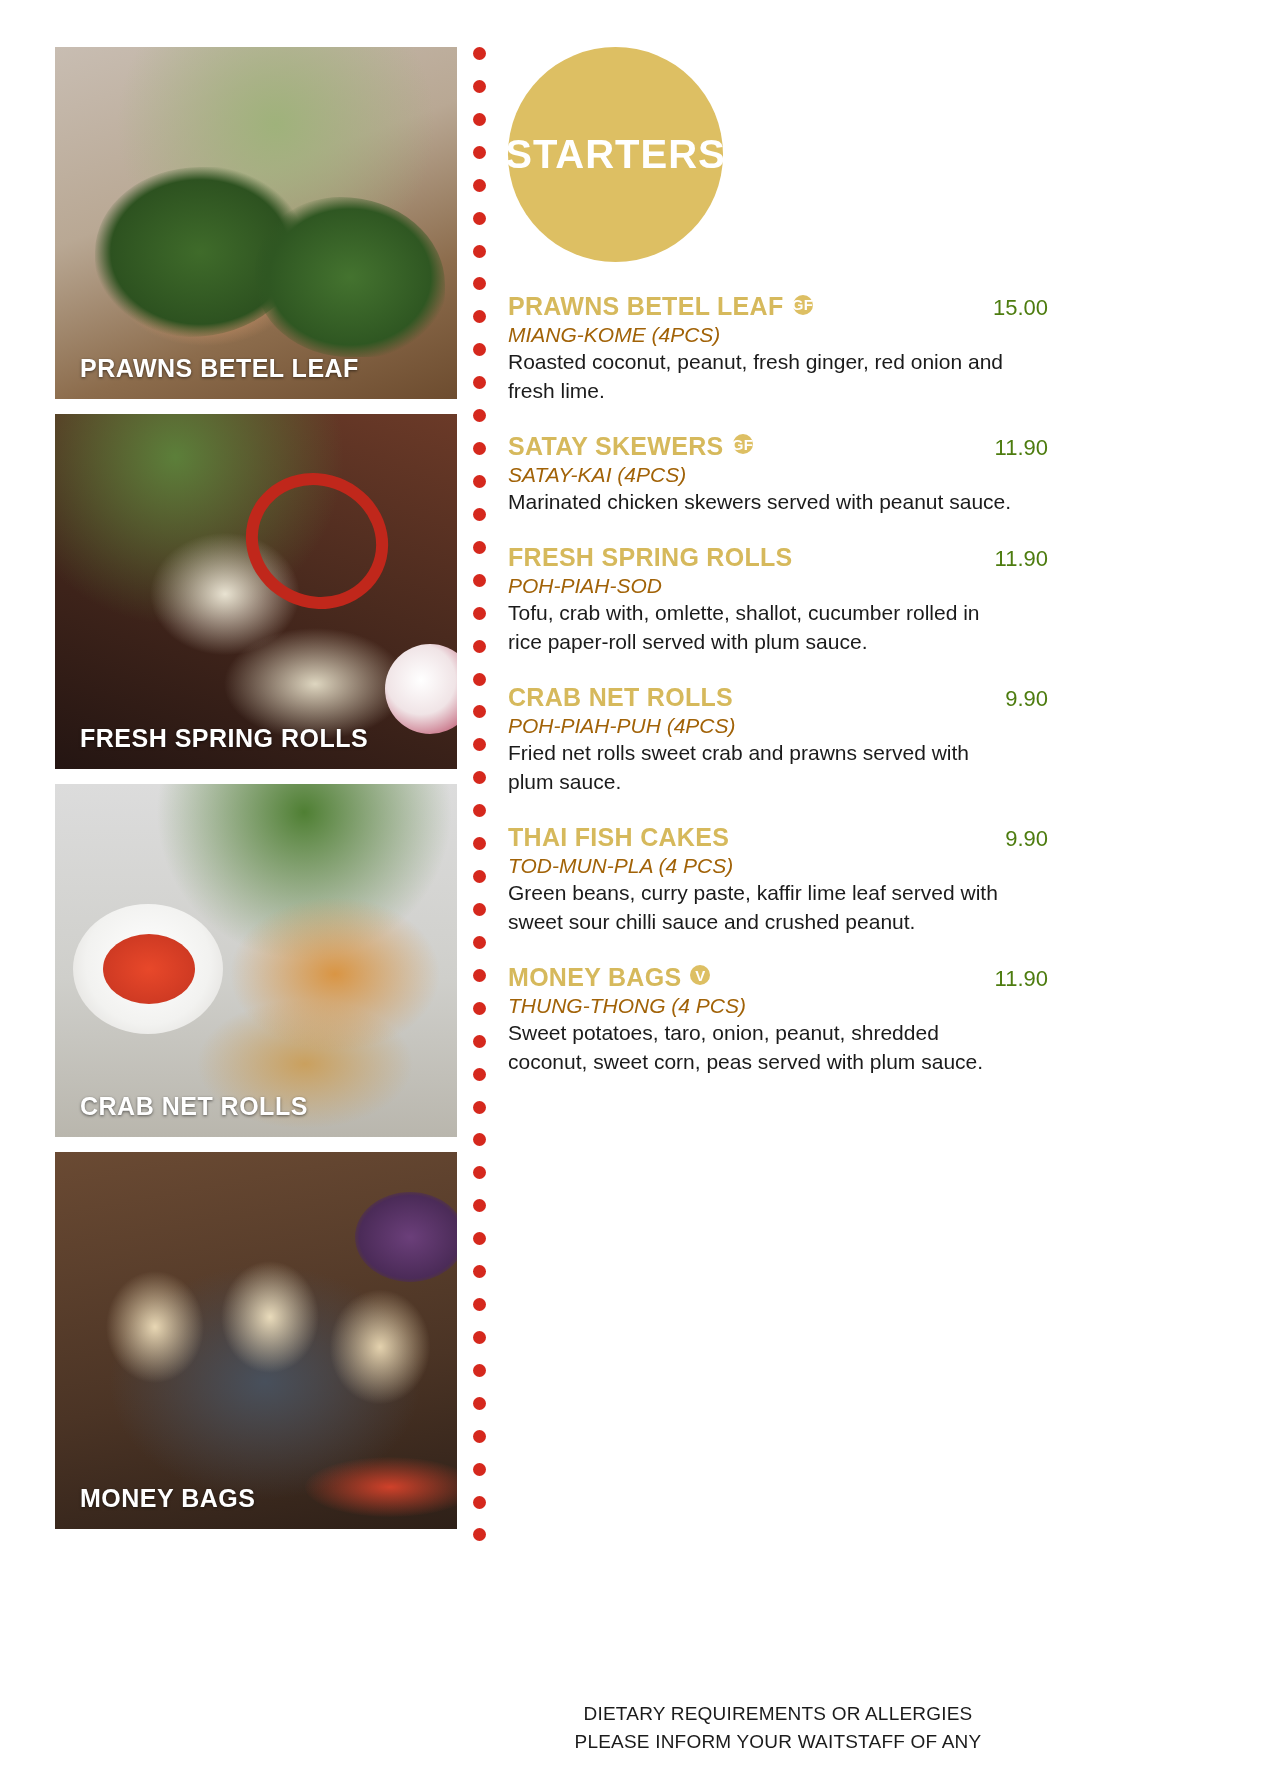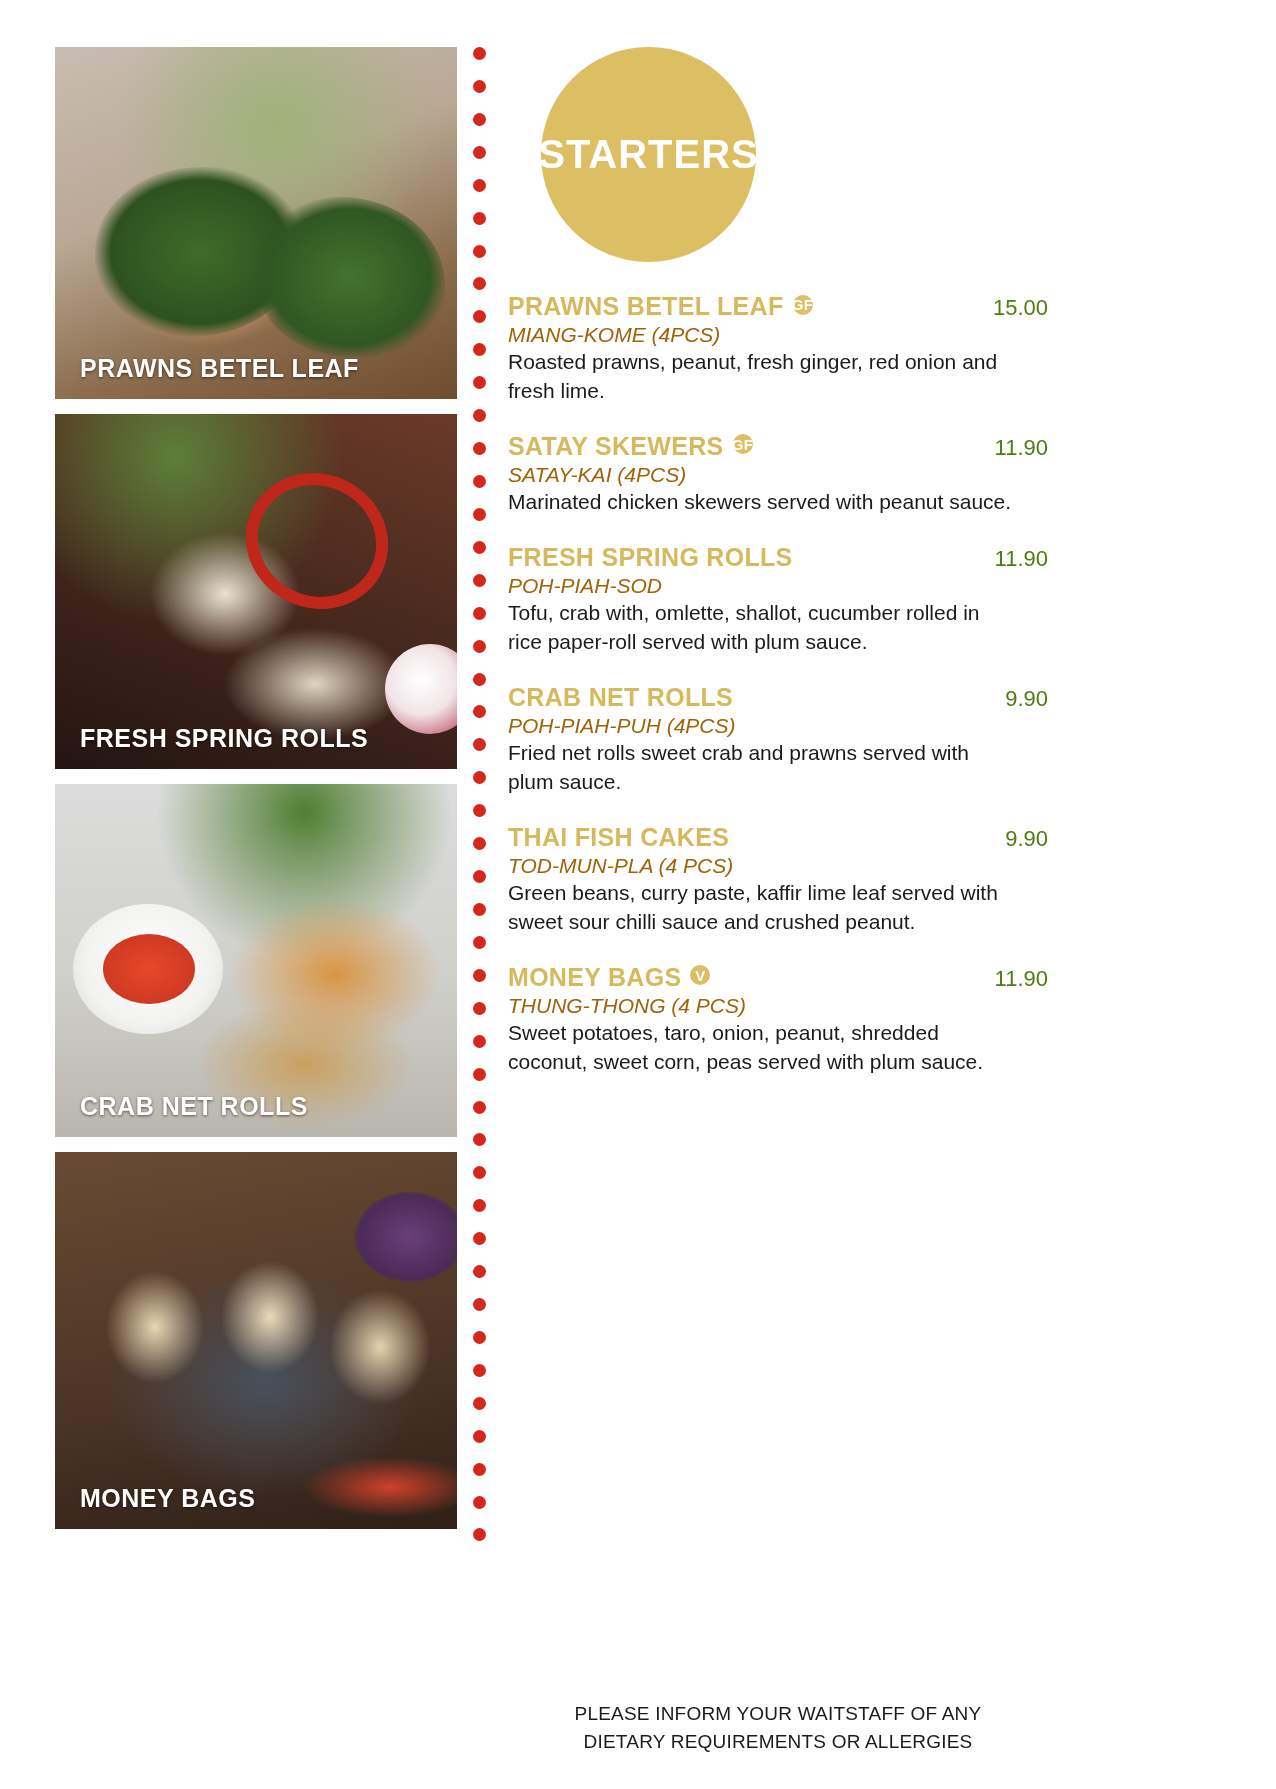--- a/index.html
+++ b/index.html
@@ -148,21 +148,20 @@
     position: absolute;
     left: 508px;
     top: 47px;
     width: 215px;
     height: 215px;
     border-radius: 50%;
     background: #ddbf63;
     display: flex;
     align-items: center;
     justify-content: center;
-    margin-left: 33px;
   }
   .badge span {
     color: #ffffff;
     font-size: 40px;
     font-weight: bold;
     letter-spacing: 1px;
   }
 
   .menu {
     position: absolute;
@@ -317,21 +316,21 @@
 
     <div class="item">
       <div class="item-head">
         <div class="item-name">
           <span>PRAWNS BETEL LEAF</span>
           <span class="tag">GF</span>
         </div>
         <div class="price">15.00</div>
       </div>
       <div class="item-sub">MIANG-KOME (4PCS)</div>
-      <div class="item-desc">Roasted prawns, peanut, fresh ginger, red onion and fresh lime.</div>
+      <div class="item-desc">Roasted coconut, peanut, fresh ginger, red onion and fresh lime.</div>
     </div>
 
     <div class="item">
       <div class="item-head">
         <div class="item-name">
           <span>SATAY SKEWERS</span>
           <span class="tag">GF</span>
         </div>
         <div class="price">11.90</div>
       </div>
@@ -380,17 +379,17 @@
         </div>
         <div class="price">11.90</div>
       </div>
       <div class="item-sub">THUNG-THONG (4 PCS)</div>
       <div class="item-desc">Sweet potatoes, taro, onion, peanut, shredded coconut, sweet corn, peas served with plum sauce.</div>
     </div>
 
   </div>
 
   <div class="footer">
+    <div>DIETARY REQUIREMENTS OR ALLERGIES</div>
     <div>PLEASE INFORM YOUR WAITSTAFF OF ANY</div>
-    <div>DIETARY REQUIREMENTS OR ALLERGIES</div>
   </div>
 
 </div>
 
 </body></html>

